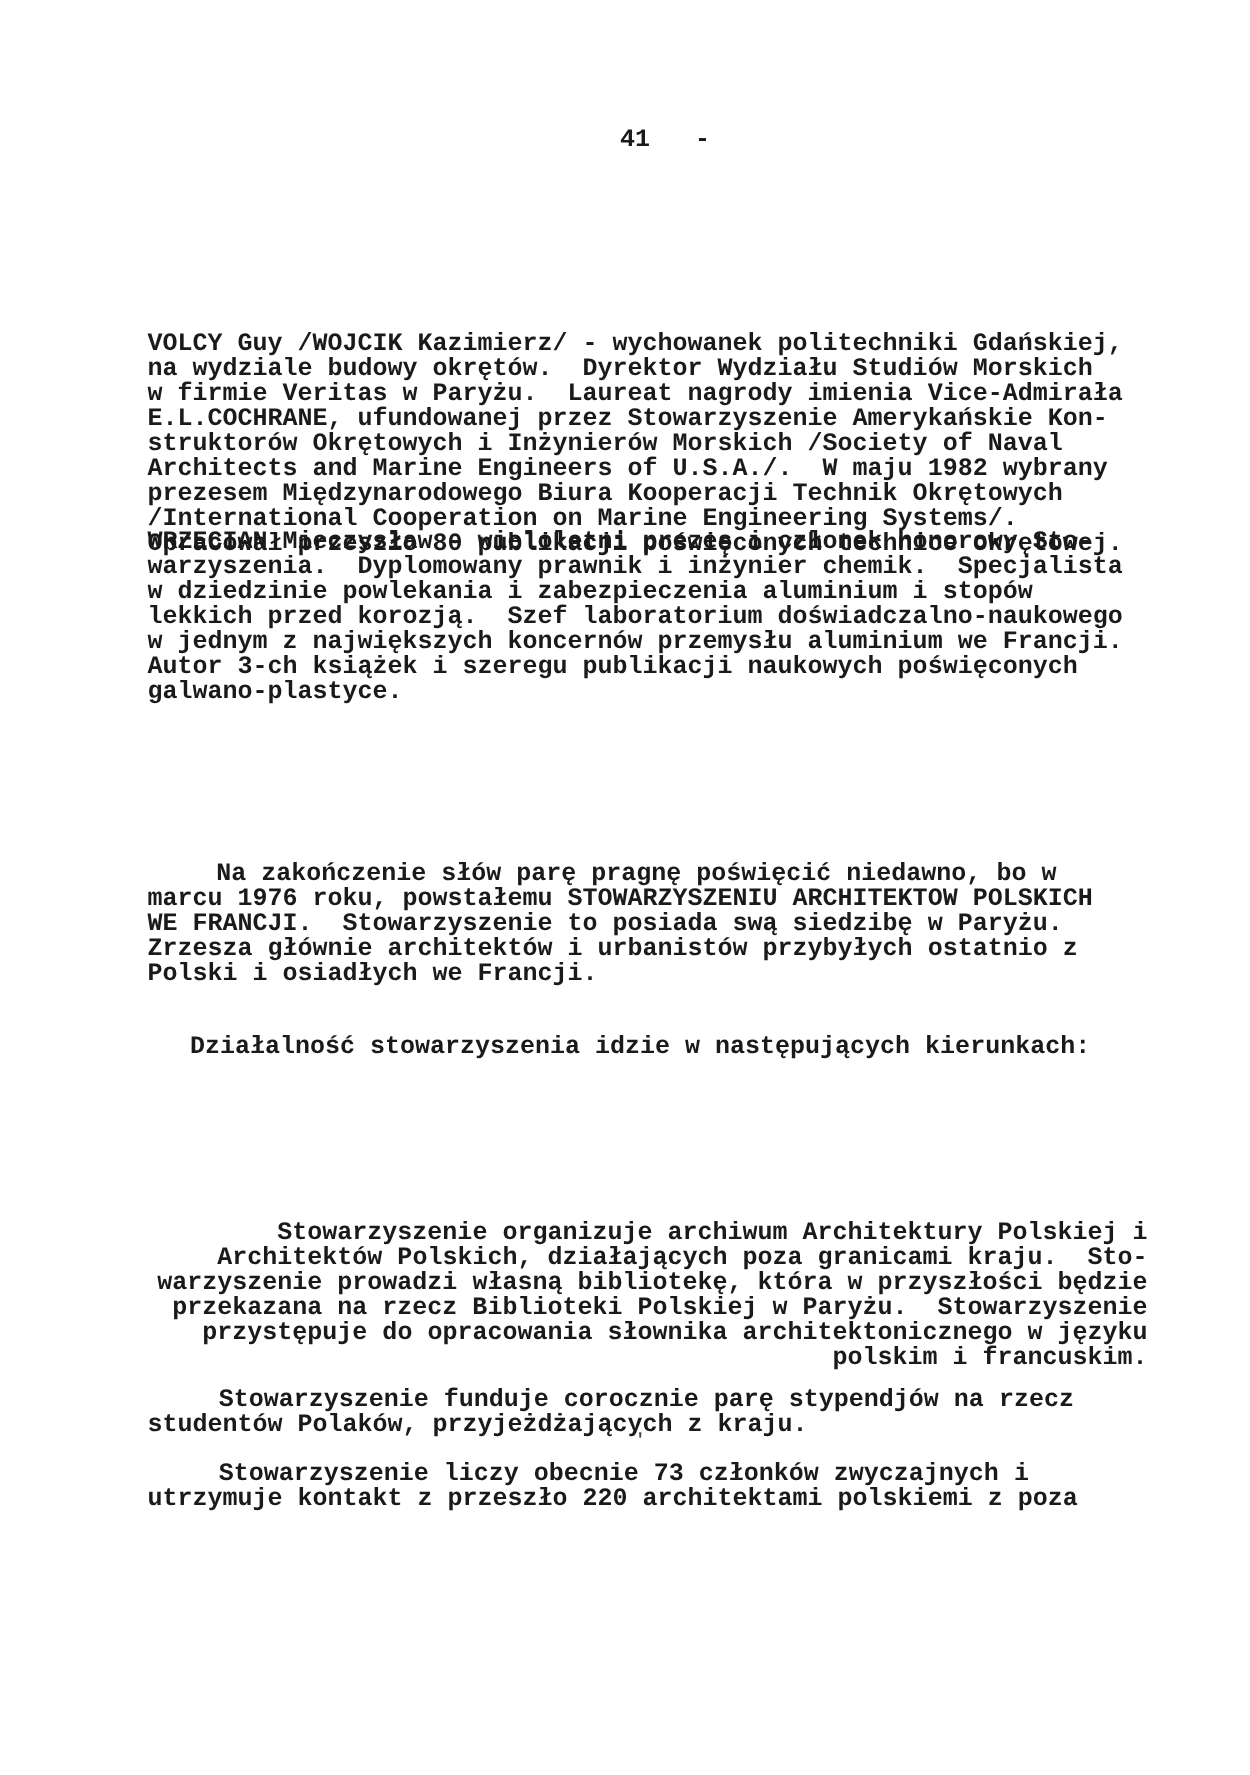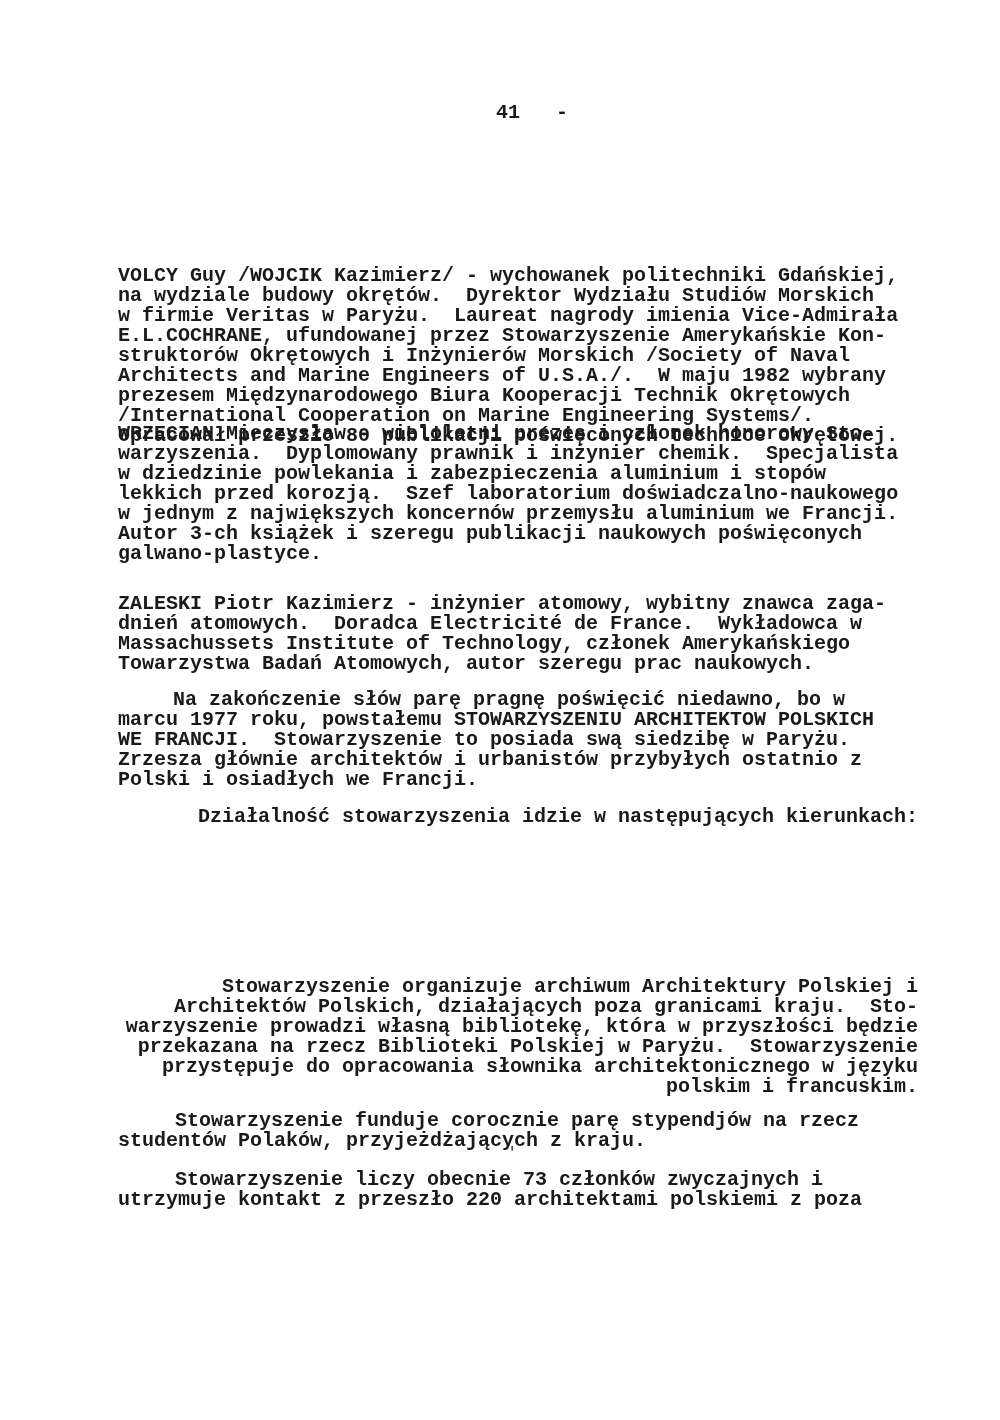--- a/index.html
+++ b/index.html
@@ -31,21 +31,21 @@
     top: 103px;
     left: 496px;
     white-space: pre;
     line-height: 20px;
   }
   .p-societe      { top: 200px; }
   .p-volcy        { top: 266px; }
   .p-wrzecian     { top: 424px; }
   .p-zaleski      { top: 594px; }
   .p-founding     { top: 690px;  text-indent: 55px; }
-  .p-activities   { top: 807px;  text-indent: 34px; text-align: right; }
+  .p-activities   { top: 828px;  text-indent: 34px; }
   .p-archive      { top: 977px; text-align: right; }
   .p-scholarships { top: 1111px; text-indent: 57px; }
   .p-membership   { top: 1170px; text-indent: 57px; }
   .activities-list {
     position: absolute;
     top: 834px;
     left: 153px;
     width: 700px;
   }
   .activity-item {
@@ -82,27 +82,23 @@
 Opracował przeszło 80 publikacji poświęconych technice okrętowej.</p>
 
   <p class="block p-wrzecian">WRZECIAN Mieczysław - wieloletni prezes i członek honorowy Sto-
 warzyszenia.  Dyplomowany prawnik i inżynier chemik.  Specjalista
 w dziedzinie powlekania i zabezpieczenia aluminium i stopów
 lekkich przed korozją.  Szef laboratorium doświadczalno-naukowego
 w jednym z największych koncernów przemysłu aluminium we Francji.
 Autor 3-ch książek i szeregu publikacji naukowych poświęconych
 galwano-plastyce.</p>
 
-  <p class="block p-zaleski">ZALESKI Piotr Kazimierz - inżynier atomowy, wybitny znawca zaga-
-dnień atomowych.  Doradca Electricité de France.  Wykładowca w
-Massachussets Institute of Technology, członek Amerykańskiego
-Towarzystwa Badań Atomowych, autor szeregu prac naukowych.</p>
 
   <p class="block p-founding">Na zakończenie słów parę pragnę poświęcić niedawno, bo w
-marcu 1977 roku, powstałemu STOWARZYSZENIU ARCHITEKTOW POLSKICH
+marcu 1976 roku, powstałemu STOWARZYSZENIU ARCHITEKTOW POLSKICH
 WE FRANCJI.  Stowarzyszenie to posiada swą siedzibę w Paryżu.
 Zrzesza głównie architektów i urbanistów przybyłych ostatnio z
 Polski i osiadłych we Francji.</p>
 
   <p class="block p-activities">Działalność stowarzyszenia idzie w następujących kierunkach:</p>
 
 
   <p class="block p-archive">Stowarzyszenie organizuje archiwum Architektury Polskiej i
 Architektów Polskich, działających poza granicami kraju.  Sto-
 warzyszenie prowadzi własną bibliotekę, która w przyszłości będzie

